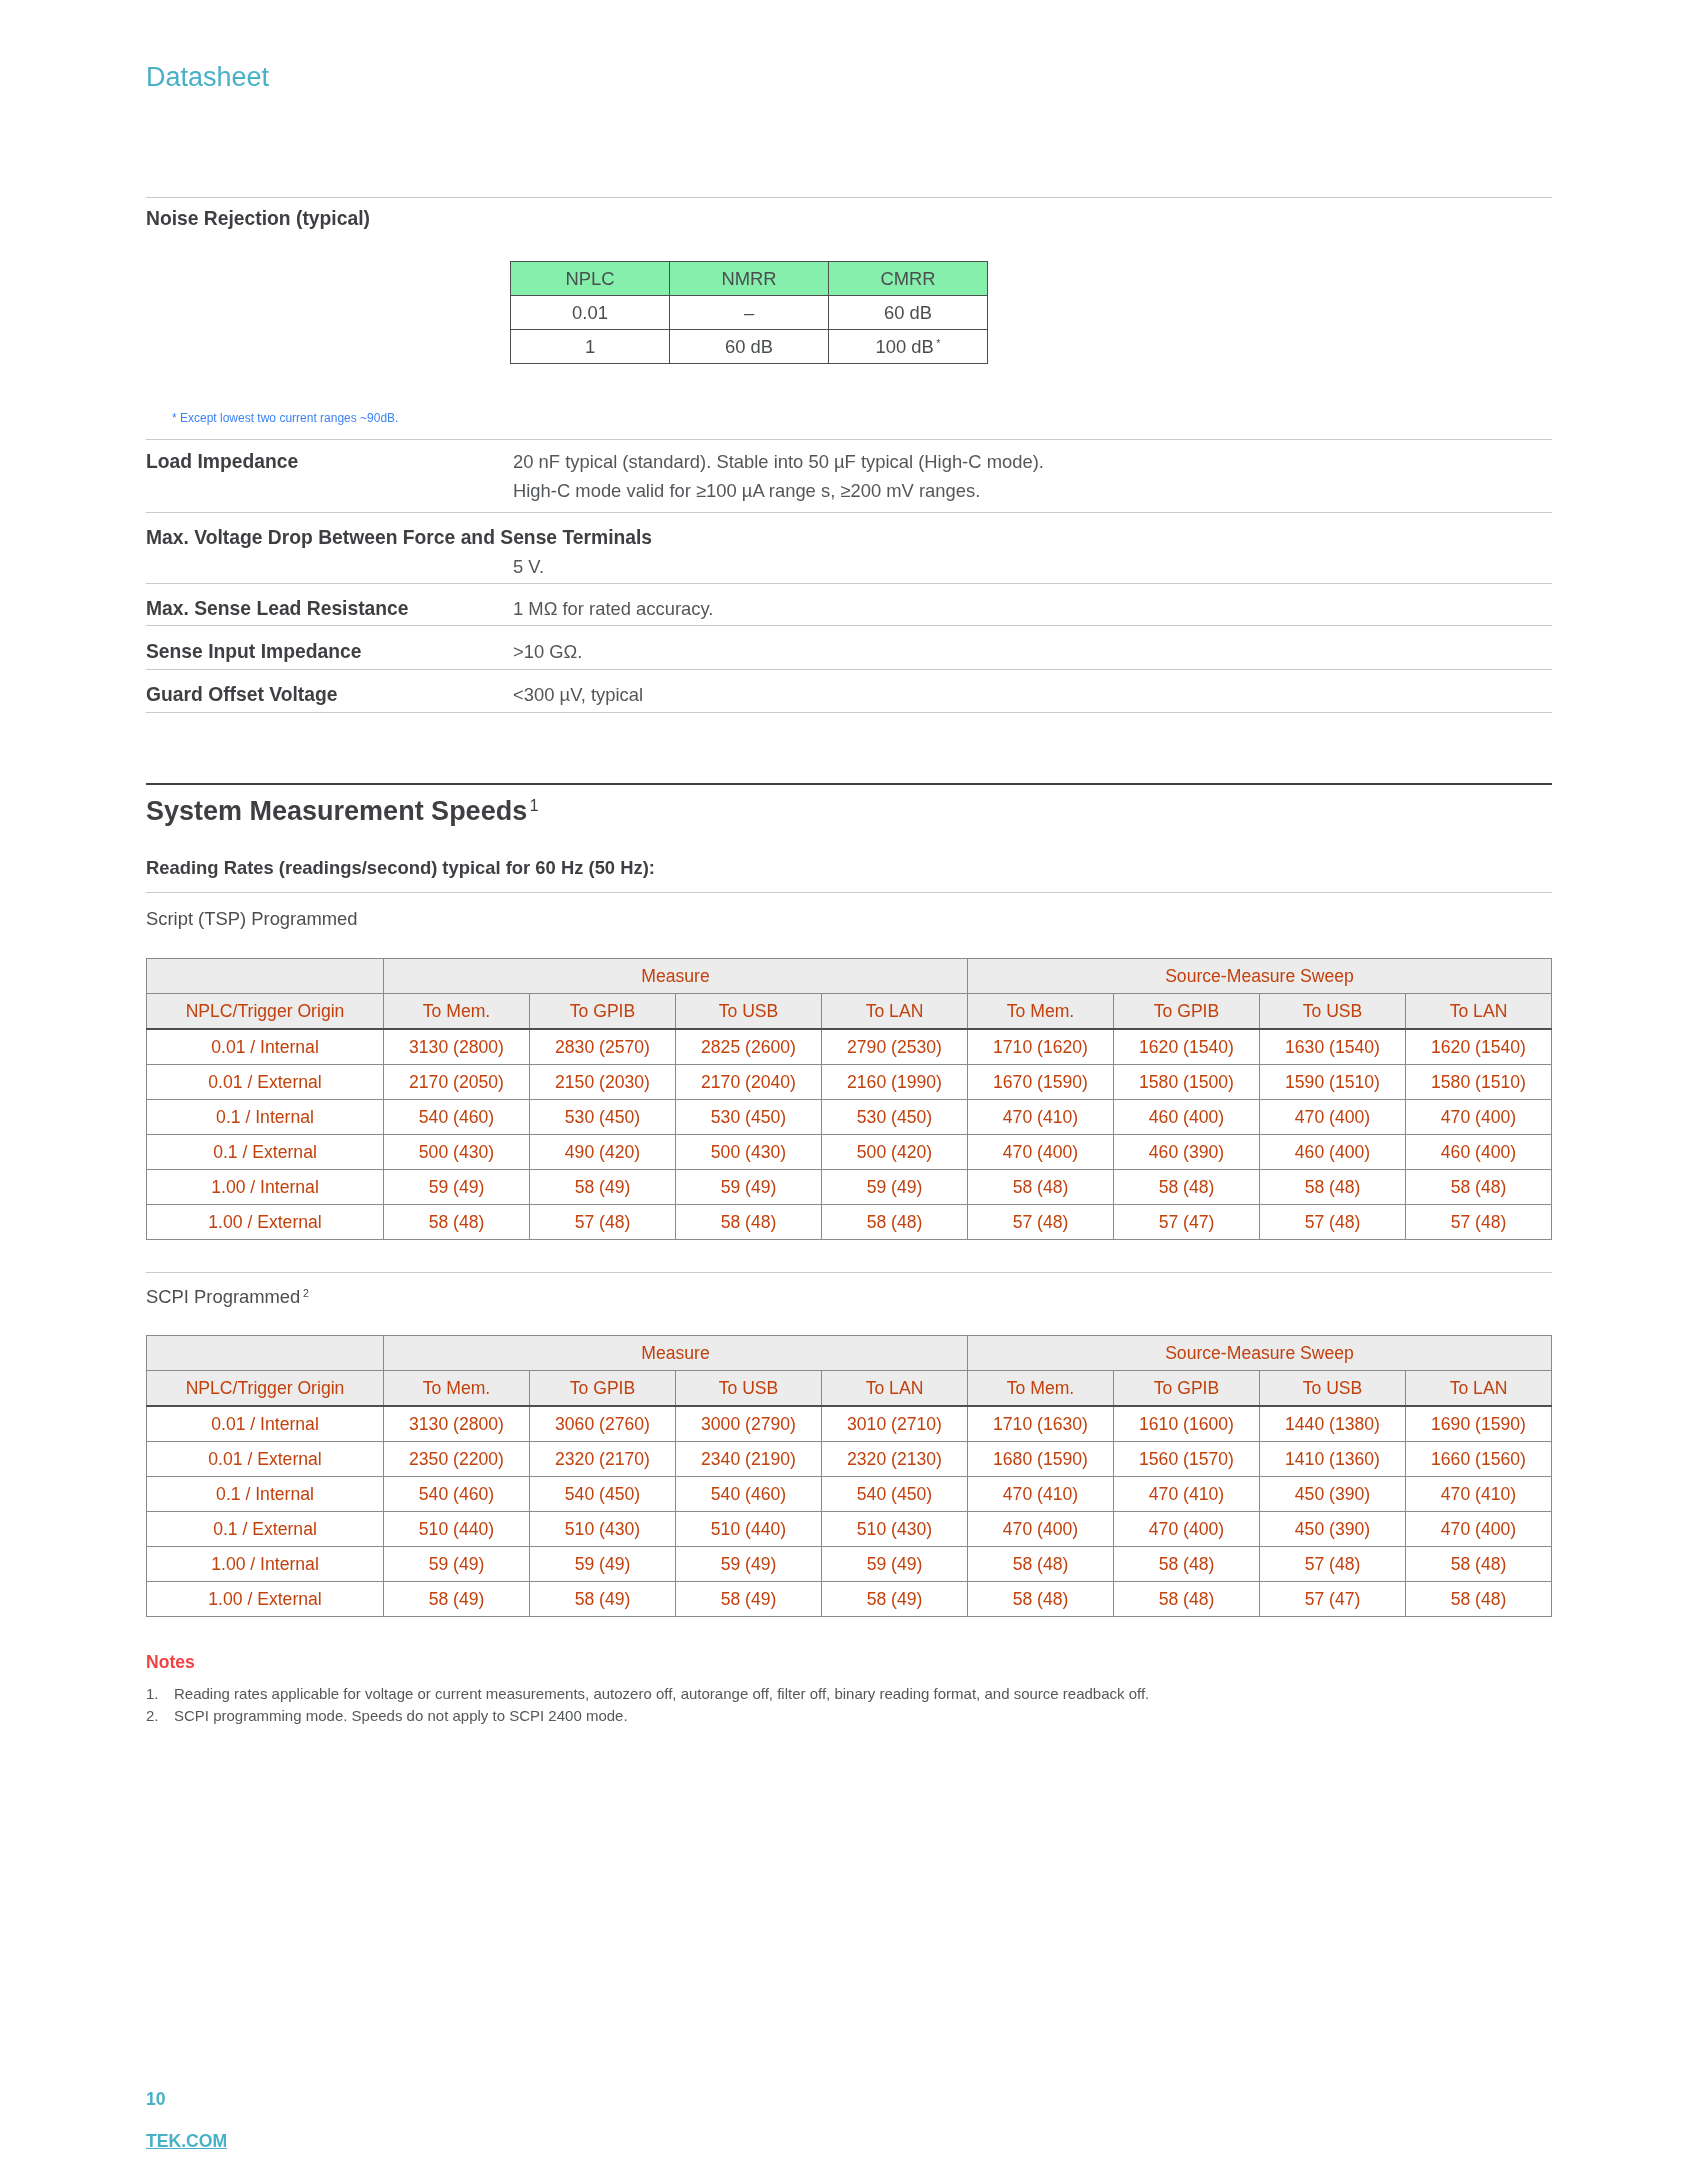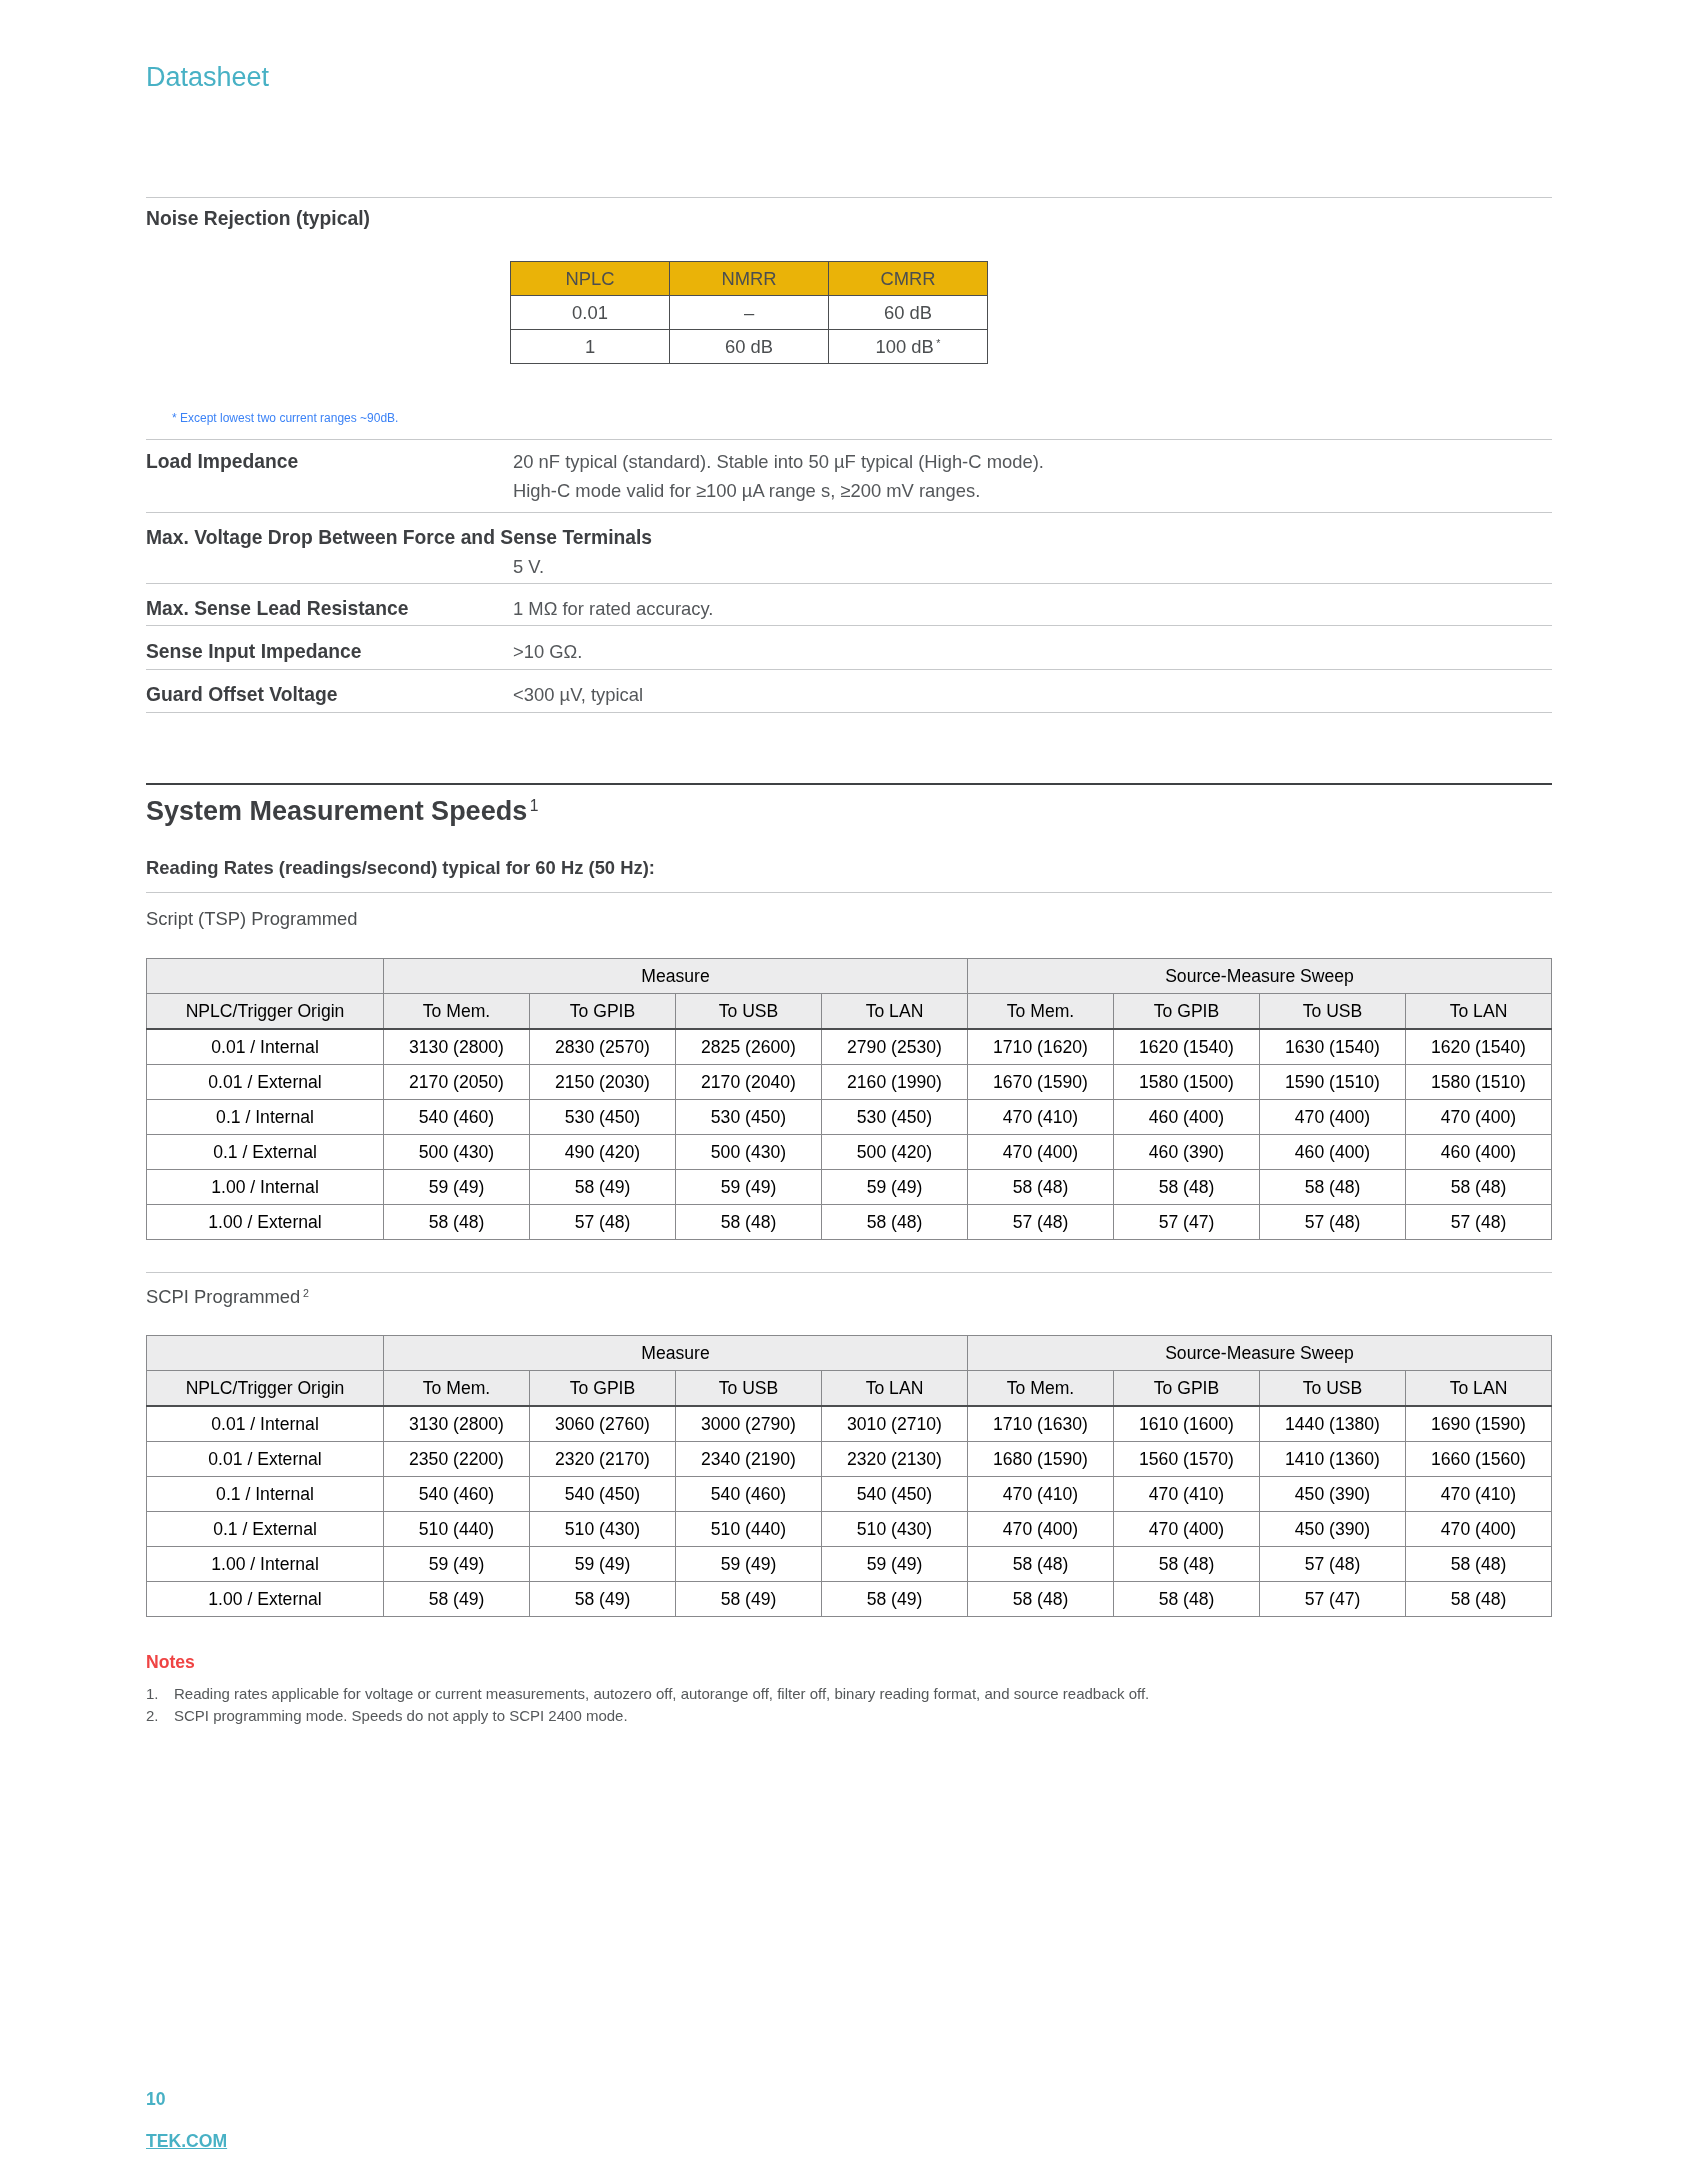--- a/index.html
+++ b/index.html
@@ -24,27 +24,27 @@
   .value{font-size:18.4px;font-weight:400;color:#54575a;line-height:24px;}
   .footnote{font-size:12px;color:#3b82f6;line-height:18.4px;text-align:right;}
   sup.s{font-size:0.58em;vertical-align:baseline;position:relative;top:-0.55em;margin-left:2.6px;}
 
   
   table.nr{border-collapse:collapse;table-layout:fixed;font-size:18.4px;color:#4b4e50;}
   .nr th,.nr td{
     border:1.8px solid #4c4e50;text-align:center;vertical-align:middle;
     height:33px;padding:0;font-weight:400;
   }
-  .nr th{background:#eab308;}
+  .nr th{background:#86efac;}
   .nr col{width:159px;}
 
   
   table.speed{
     border-collapse:collapse;table-layout:fixed;width:1406px;
-    font-size:17.6px;color:#000000;border:1.8px solid #66686b;
+    font-size:17.6px;color:#c2410c;border:1.8px solid #66686b;
   }
   .speed th,.speed td{
     border:0.9px solid #88898c;text-align:center;vertical-align:middle;
     height:34px;padding:0;font-weight:400;overflow:hidden;white-space:nowrap;
   }
   .speed thead th{background:#ececed;}
   .speed thead tr.cols th{border-bottom:2.6px solid #4c4e50;}
 
   .notes-title{font-size:17.6px;font-weight:700;color:#ef4444;line-height:21px;}
   .note-row{display:flex;font-size:15px;color:#55585a;line-height:18.4px;}

